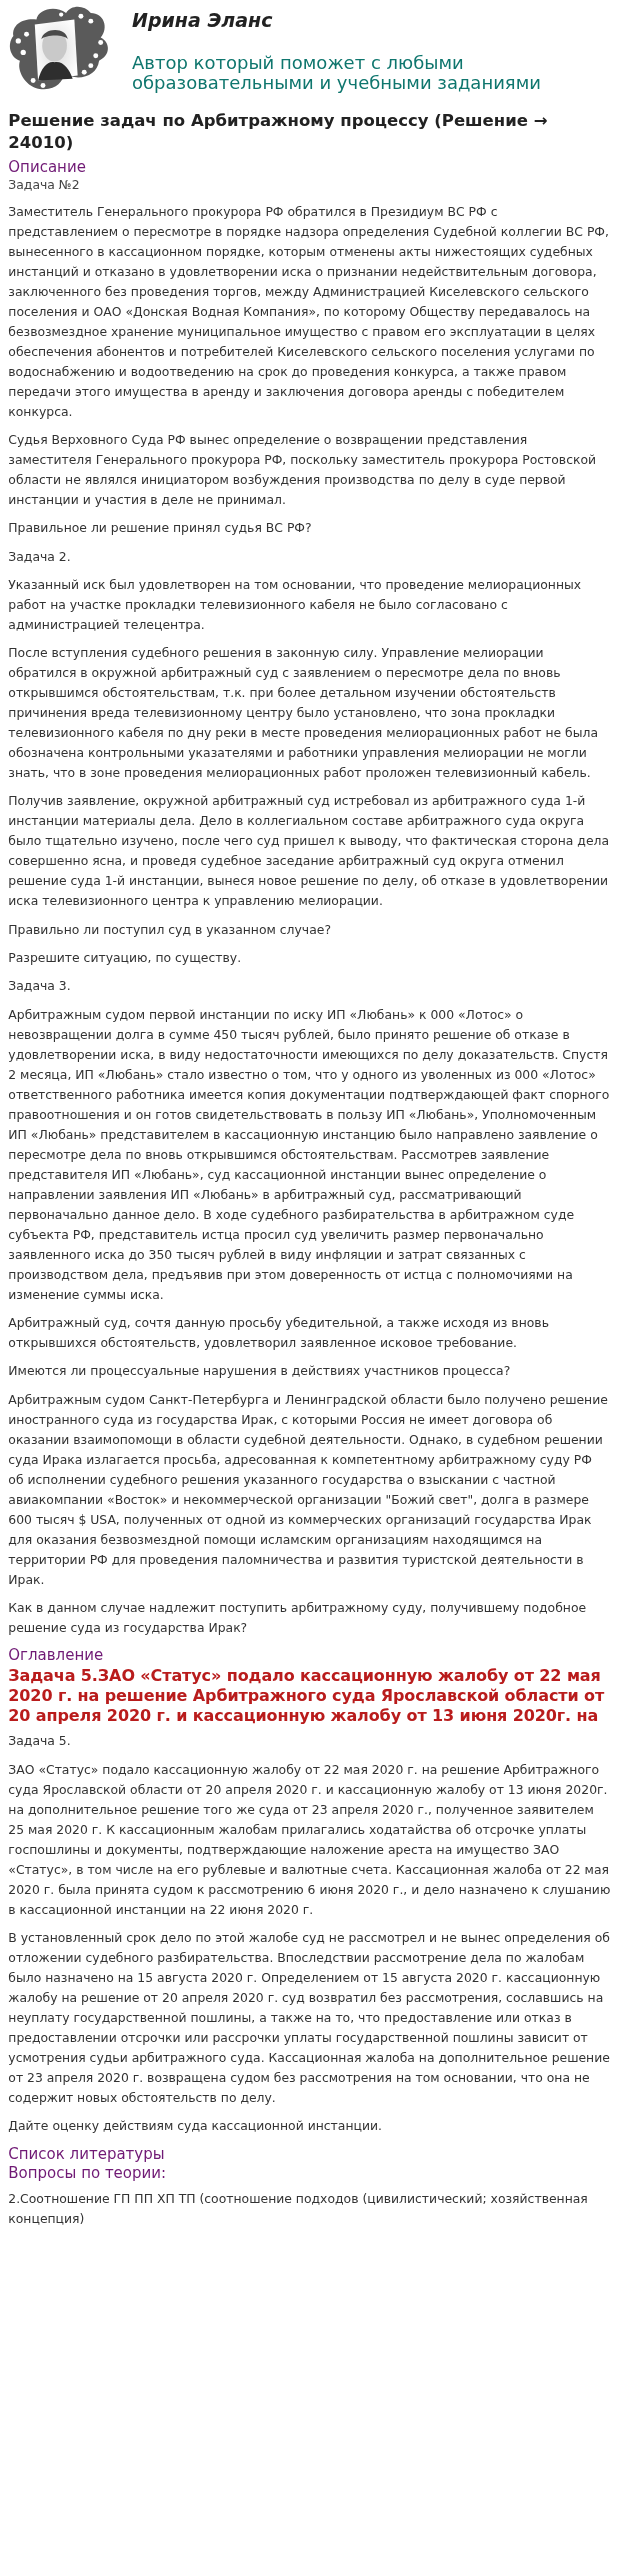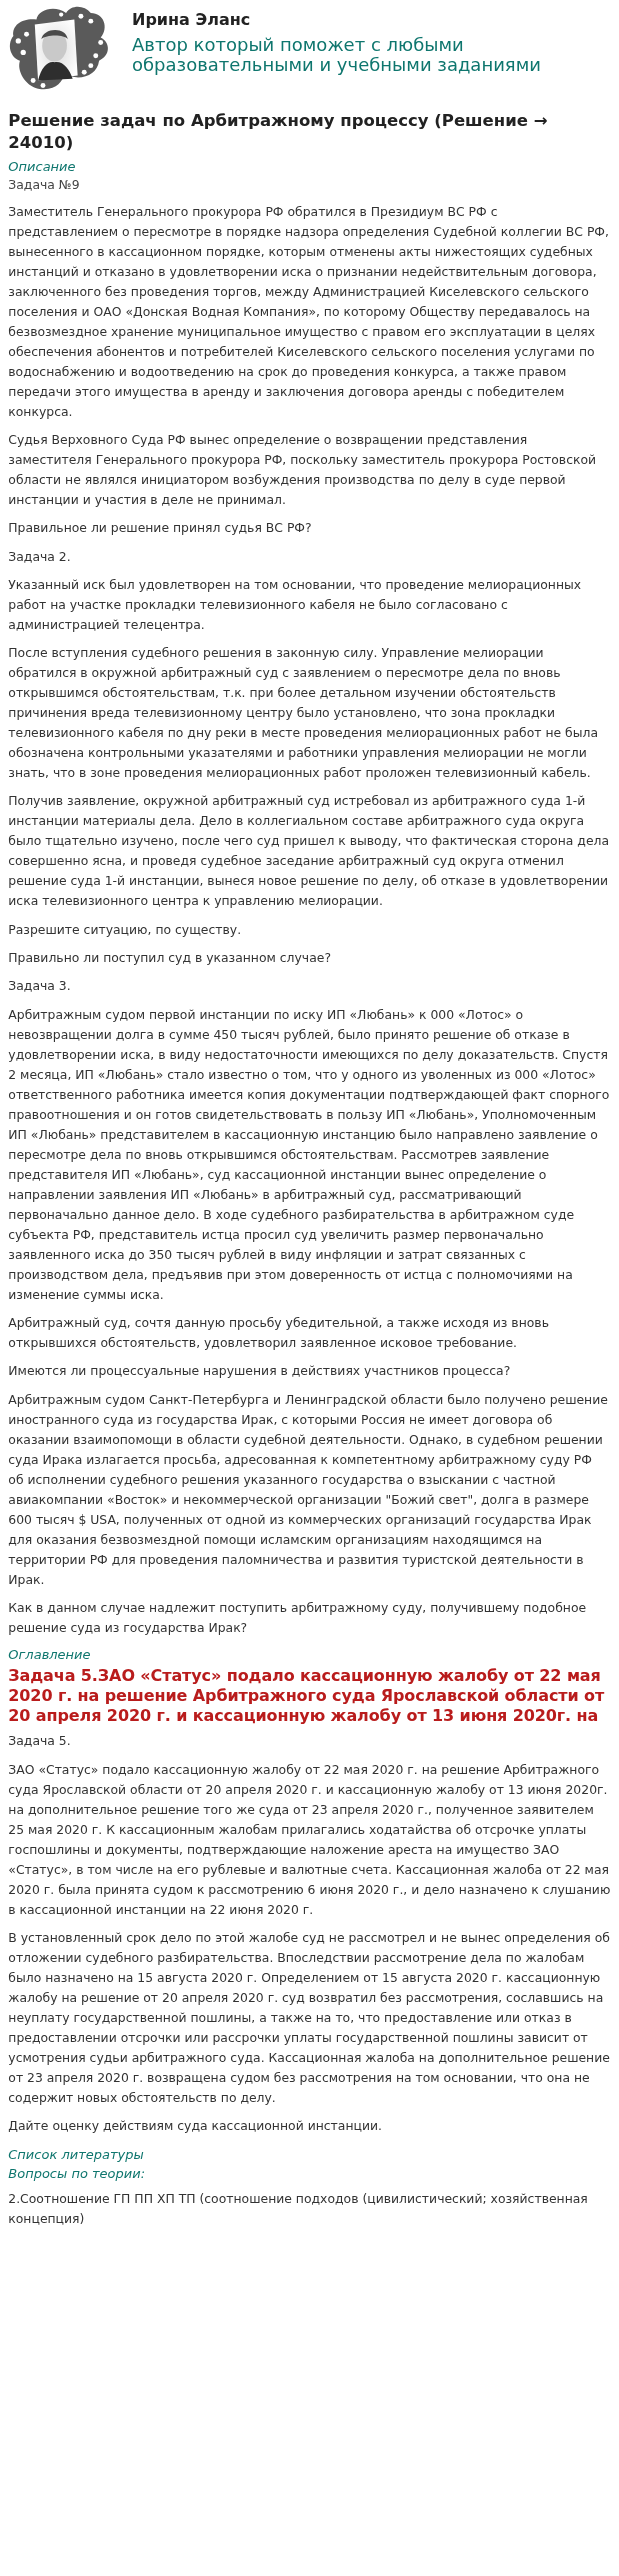--- a/index.html
+++ b/index.html
@@ -32,42 +32,42 @@
     height: 89px;
     margin-left: -3.3px;
     flex: none;
   }
   .author-info {
     margin-left: 18px;
     padding-top: 6.6px;
   }
   .author-name {
     font-weight: bold;
-    font-size: 16px;
+    font-size: 19px;
     line-height: 20px;
     color: #222222;
-    margin-bottom: 5px;
+    margin-bottom: 23px;
+    font-style: italic;
   }
   .author-desc {
     font-size: 18px;
     line-height: 20px;
     color: #0f766e;
     width: 413px;
   }
   .work-title {
     font-size: 16.5px;
     line-height: 21.5px;
     color: #222222;
     margin: 10px 0 5px 0;
   }
   .label {
-    font-size: 13px;
+    font-size: 15px;
     line-height: 18px;
-    color: #0f766e;
-    font-style: italic;
+    color: #701a75;
   }
   .label + .label { margin-top: 0; }
   .section-head {
     font-size: 12.4px;
     line-height: 18px;
     color: #444444;
     margin: 0 0 7.4px 0;
   }
   p {
     margin: 0 0 8.3px 0;
@@ -120,35 +120,35 @@
       </g>
     </svg>
     <div class="author-info">
       <div class="author-name">Ирина Эланс</div>
       <div class="author-desc">Автор который поможет с любыми образовательными и учебными заданиями</div>
     </div>
   </div>
 
   <h1 class="work-title">Решение задач по Арбитражному процессу (Решение → 24010)</h1>
   <div class="label">Описание</div>
-  <div class="section-head">Задача №9</div>
+  <div class="section-head">Задача №2</div>
 
   <section>
     <p>Заместитель Генерального прокурора РФ обратился в Президиум ВС РФ с представлением о пересмотре в порядке надзора определения Судебной коллегии ВС РФ, вынесенного в кассационном порядке, которым отменены акты нижестоящих судебных инстанций и отказано в удовлетворении иска о признании недействительным договора, заключенного без проведения торгов, между Администрацией Киселевского сельского поселения и ОАО «Донская Водная Компания», по которому Обществу передавалось на безвозмездное хранение муниципальное имущество с правом его эксплуатации в целях обеспечения абонентов и потребителей Киселевского сельского поселения услугами по водоснабжению и водоотведению на срок до проведения конкурса, а также правом передачи этого имущества в аренду и заключения договора аренды с победителем конкурса.</p>
     <p>Судья Верховного Суда РФ вынес определение о возвращении представления заместителя Генерального прокурора РФ, поскольку заместитель прокурора Ростовской области не являлся инициатором возбуждения производства по делу в суде первой инстанции и участия в деле не принимал.</p>
     <p>Правильное ли решение принял судья ВС РФ?</p>
   </section>
 
   <section>
     <p>Задача 2.</p>
     <p>Указанный иск был удовлетворен на том основании, что проведение мелиорационных работ на участке прокладки телевизионного кабеля не было согласовано с администрацией телецентра.</p>
     <p>После вступления судебного решения в законную силу. Управление мелиорации обратился в окружной арбитражный суд с заявлением о пересмотре дела по вновь открывшимся обстоятельствам, т.к. при более детальном изучении обстоятельств причинения вреда телевизионному центру было установлено, что зона прокладки телевизионного кабеля по дну реки в месте проведения мелиорационных работ не была обозначена контрольными указателями и работники управления мелиорации не могли знать, что в зоне проведения мелиорационных работ проложен телевизионный кабель.</p>
     <p>Получив заявление, окружной арбитражный суд истребовал из арбитражного суда 1-й инстанции материалы дела. Дело в коллегиальном составе арбитражного суда округа было тщательно изучено, после чего суд пришел к выводу, что фактическая сторона дела совершенно ясна, и проведя судебное заседание арбитражный суд округа отменил решение суда 1-й инстанции, вынеся новое решение по делу, об отказе в удовлетворении иска телевизионного центра к управлению мелиорации.</p>
+    <p>Правильно ли поступил суд в указанном случае?</p>
     <p>Разрешите ситуацию, по существу.</p>
-    <p>Правильно ли поступил суд в указанном случае?</p>
   </section>
 
   <section>
     <p>Задача 3.</p>
     <p>Арбитражным судом первой инстанции по иску ИП «Любань» к 000 «Лотос» о невозвращении долга в сумме 450 тысяч рублей, было принято решение об отказе в удовлетворении иска, в виду недостаточности имеющихся по делу доказательств. Спустя 2 месяца, ИП «Любань» стало известно о том, что у одного из уволенных из 000 «Лотос» ответственного работника имеется копия документации подтверждающей факт спорного правоотношения и он готов свидетельствовать в пользу ИП «Любань», Уполномоченным ИП «Любань» представителем в кассационную инстанцию было направлено заявление о пересмотре дела по вновь открывшимся обстоятельствам. Рассмотрев заявление представителя ИП «Любань», суд кассационной инстанции вынес определение о направлении заявления ИП «Любань» в арбитражный суд, рассматривающий первоначально данное дело. В ходе судебного разбирательства в арбитражном суде субъекта РФ, представитель истца просил суд увеличить размер первоначально заявленного иска до 350 тысяч рублей в виду инфляции и затрат связанных с производством дела, предъявив при этом доверенность от истца с полномочиями на изменение суммы иска.</p>
     <p>Арбитражный суд, сочтя данную просьбу убедительной, а также исходя из вновь открывшихся обстоятельств, удовлетворил заявленное исковое требование.</p>
     <p>Имеются ли процессуальные нарушения в действиях участников процесса?</p>
   </section>
 
   <section>

